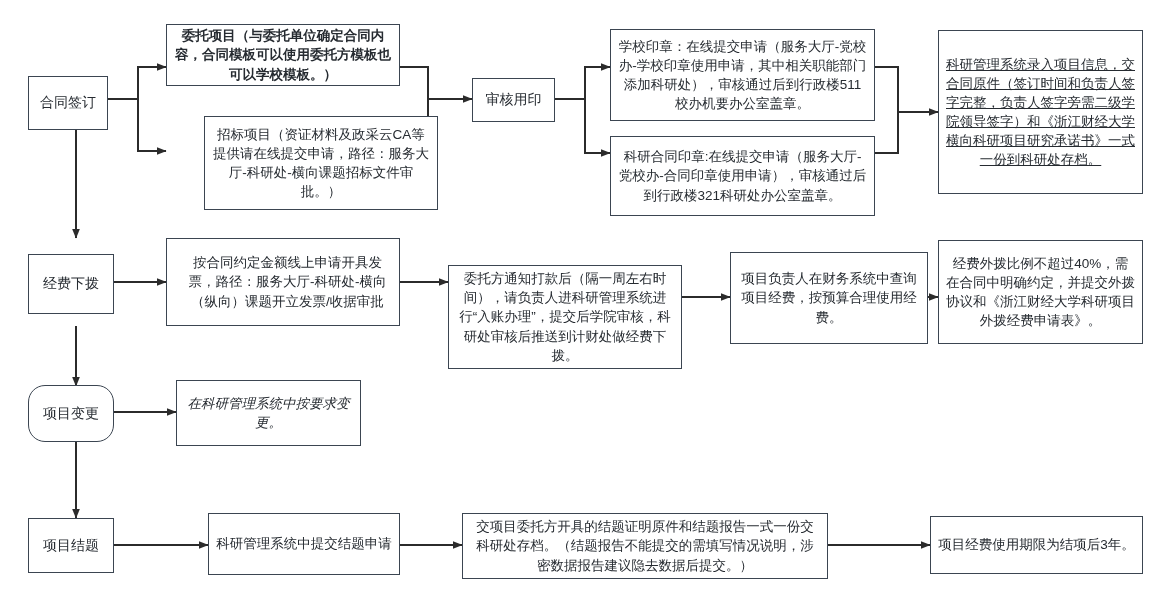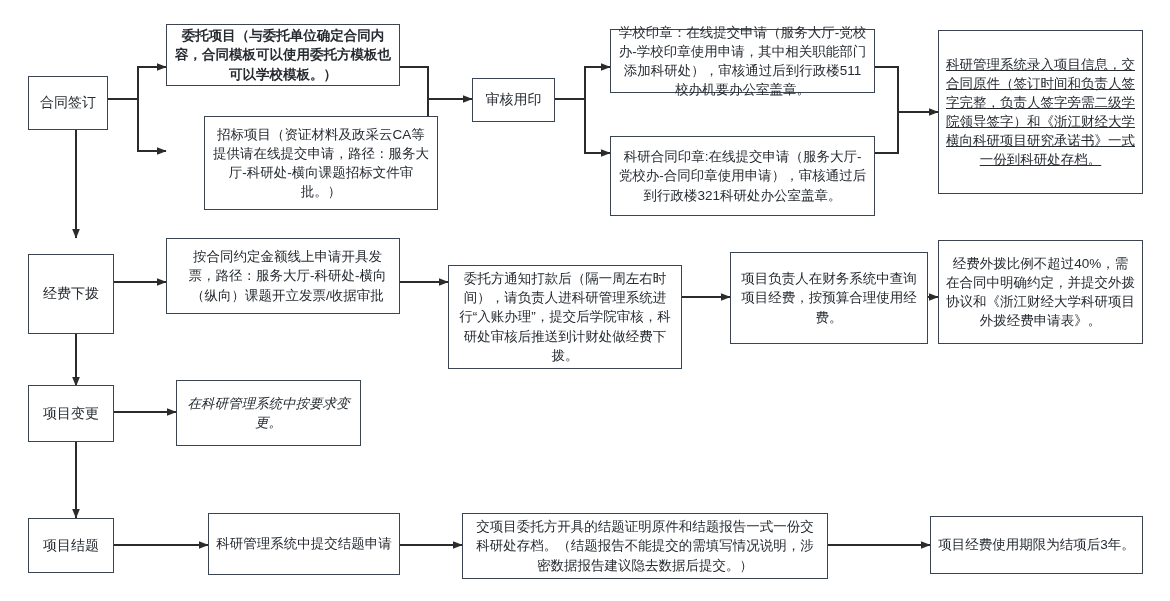--- a/index.html
+++ b/index.html
@@ -88,57 +88,57 @@
       <path d="M114,545 L208,545" marker-end="url(#ah)"></path>
       <path d="M400,545 L462,545" marker-end="url(#ah)"></path>
       <path d="M828,545 L930,545" marker-end="url(#ah)"></path>
     </g>
   </svg>
 
   <div class="node stage" style="left:28px; top:76px; width:80px; height:54px;">
     <span class="node-text">合同签订</span>
   </div>
 
-  <div class="node stage" style="left:28px; top:254px; width:86px; height:80px;justify-content:center;">
+  <div class="node stage" style="left:28px; top:254px; width:86px; height:60px;justify-content:center;">
     <span class="node-text">经费下拨</span>
   </div>
 
-  <div class="node stage" style="left:28px; top:385px; width:86px; height:57px;">
+  <div class="node stage" style="left:28px; top:385px; width:86px; height:57px;border-radius:17px;">
     <span class="node-text">项目变更</span>
   </div>
 
   <div class="node stage" style="left:28px; top:518px; width:86px; height:55px;">
     <span class="node-text">项目结题</span>
   </div>
 
   <div class="node detail" style="left:166px; top:24px; width:234px; height:62px;font-weight:bold;">
     <span class="node-text">委托项目（与委托单位确定合同内容，合同模板可以使用委托方模板也可以学校模板。）</span>
   </div>
 
   <div class="node detail" style="left:166px; top:116px; width:234px; height:94px;margin-left:38px;">
     <span class="node-text">招标项目（资证材料及政采云CA等提供请在线提交申请，路径：服务大厅-科研处-横向课题招标文件审批。）</span>
   </div>
 
   <div class="node stage" style="left:472px; top:78px; width:83px; height:44px;">
     <span class="node-text">审核用印</span>
   </div>
 
-  <div class="node detail" style="left:610px; top:29px; width:265px; height:64px;">
+  <div class="node detail" style="left:610px; top:29px; width:265px; height:92px;">
     <span class="node-text">学校印章：在线提交申请（服务大厅-党校办-学校印章使用申请，其中相关职能部门添加科研处），审核通过后到行政楼511校办机要办公室盖章。</span>
   </div>
 
   <div class="node detail" style="left:610px; top:136px; width:265px; height:80px;align-items:center;">
     <span class="node-text">科研合同印章:在线提交申请（服务大厅-党校办-合同印章使用申请），审核通过后到行政楼321科研处办公室盖章。</span>
   </div>
 
   <div class="node detail" style="left:938px; top:30px; width:205px; height:164px;text-decoration:underline;">
     <span class="node-text">科研管理系统录入项目信息，交合同原件（签订时间和负责人签字完整，负责人签字旁需二级学院领导签字）和《浙江财经大学横向科研项目研究承诺书》一式一份到科研处存档。</span>
   </div>
 
-  <div class="node detail" style="left:166px; top:238px; width:234px; height:76px;padding-left:16px;">
+  <div class="node detail" style="left:166px; top:238px; width:234px; height:88px;padding-left:16px;">
     <span class="node-text">按合同约定金额线上申请开具发票，路径：服务大厅-科研处-横向（纵向）课题开立发票/收据审批</span>
   </div>
 
   <div class="node detail" style="left:448px; top:246px; width:234px; height:104px;margin-top:19px;">
     <span class="node-text">委托方通知打款后（隔一周左右时间），请负责人进科研管理系统进行“入账办理”，提交后学院审核，科研处审核后推送到计财处做经费下拨。</span>
   </div>
 
   <div class="node detail" style="left:730px; top:252px; width:198px; height:92px;">
     <span class="node-text">项目负责人在财务系统中查询项目经费，按预算合理使用经费。</span>
   </div>

